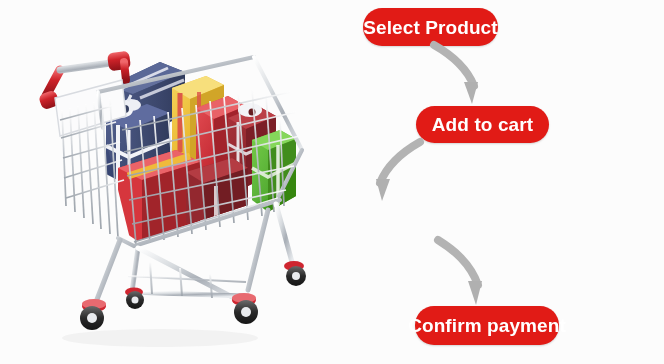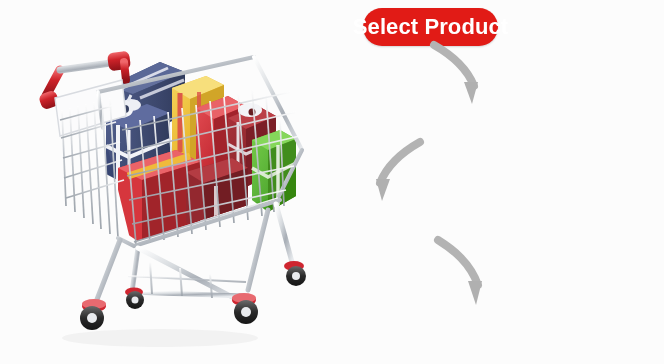--- a/index.html
+++ b/index.html
@@ -25,21 +25,21 @@
   
   .flow-btn{
     position:absolute;
     display:flex;align-items:center;justify-content:center;
     background:#e11b16;
     color:#ffffff;
     border:none;
     border-radius:19px;
     font-family:"Liberation Sans", sans-serif;
     font-weight:bold;
-    font-size:22px;
+    font-size:19px;
     line-height:1;
     letter-spacing:.1px;
     white-space:nowrap;
     box-shadow:0 1px 2px rgba(0,0,0,.16);
     cursor:pointer;
     box-sizing:border-box;
   }
   #btn-select  {left:363px;top:8px;  width:135px;height:38px;}
   #btn-addcart {left:416px;top:106px;width:133px;height:37px;}
   #btn-clickbuy{left:333px;top:204px;width:134px;height:37px;}
@@ -287,26 +287,28 @@
     <div id="watermark"></div>
   </div>
 
   <button class="flow-btn" id="btn-select">Select Product</button>
 
   <svg class="arrow-svg" id="arrow-1" width="64" height="66" viewBox="0 0 64 66">
     <path d="M6 3 C22 12, 38 24, 46 44" stroke="#b3b3b3" stroke-width="8" fill="none" stroke-linecap="round"></path>
     <path d="M36 40 L50 40 L44 62 Z" fill="#b0b0b0"></path>
   </svg>
 
+  <button class="flow-btn" id="btn-addcart">Add to cart</button>
 
   <svg class="arrow-svg" id="arrow-2" width="64" height="66" viewBox="0 0 64 66">
     <path d="M58 3 C42 12, 26 24, 18 44" stroke="#b3b3b3" stroke-width="8" fill="none" stroke-linecap="round"></path>
     <path d="M28 40 L14 40 L20 62 Z" fill="#b0b0b0"></path>
   </svg>
 
 
   <svg class="arrow-svg" id="arrow-3" width="64" height="72" viewBox="0 0 64 72">
     <path d="M6 3 C22 13, 38 26, 46 48" stroke="#b3b3b3" stroke-width="8" fill="none" stroke-linecap="round"></path>
     <path d="M36 44 L50 44 L44 68 Z" fill="#b0b0b0"></path>
   </svg>
 
+  <button class="flow-btn" id="btn-confirm">Confirm payment</button>
 
 </div>
 
 </body></html>

